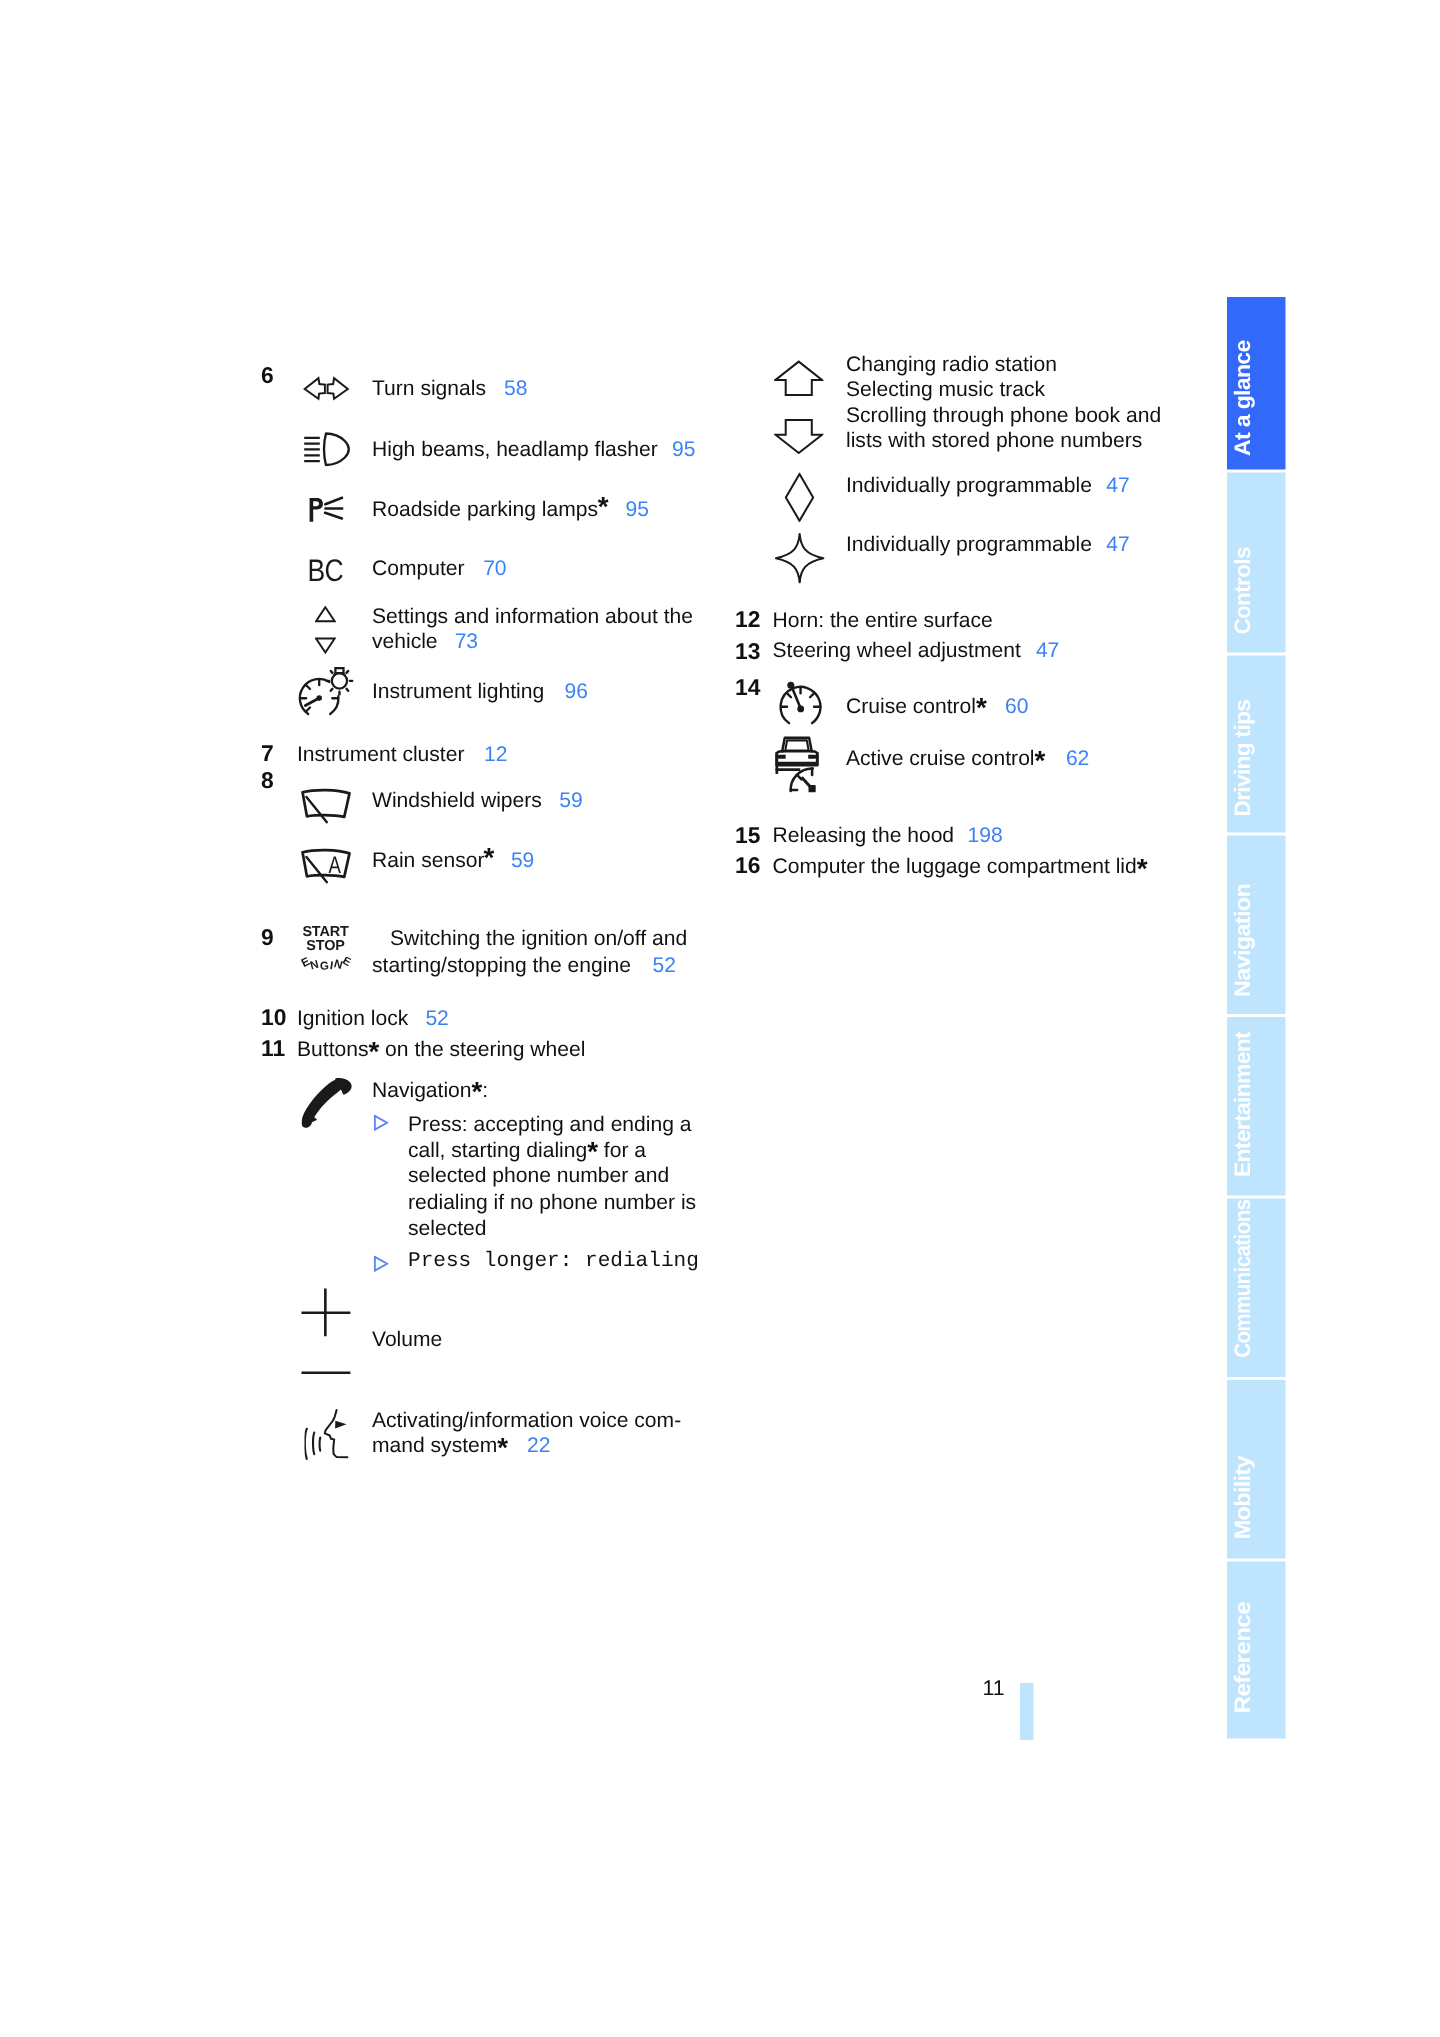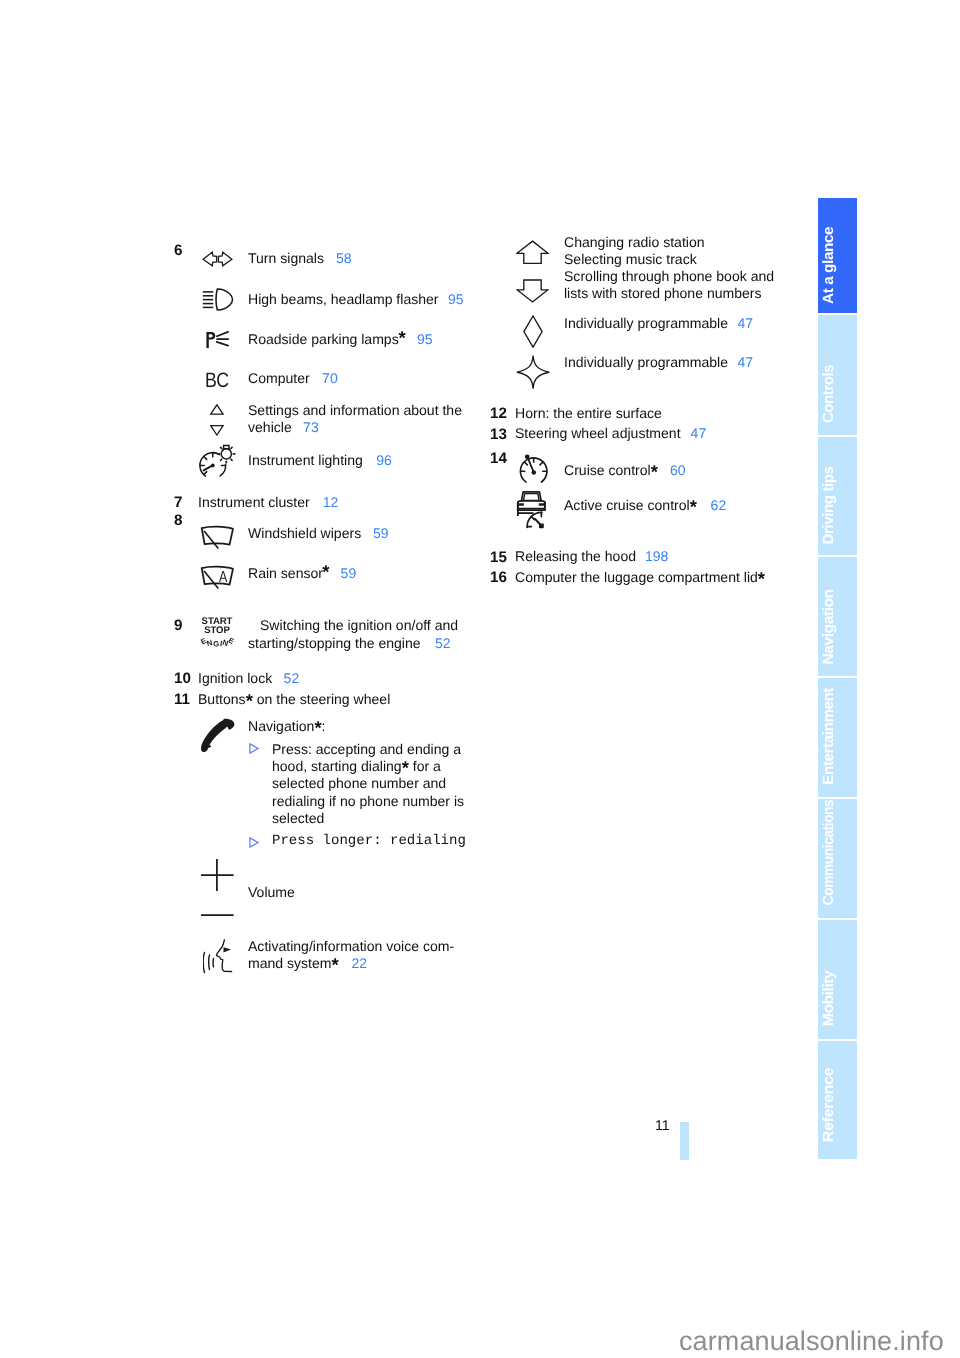--- a/index.html
+++ b/index.html
@@ -100,21 +100,21 @@
     <div class="txt num" style="left:174px;top:669.00px;">10</div>
     <div class="txt" style="left:198px;top:667.70px;">Ignition lock</div>
     <div class="txt ref" style="left:283.6px;top:667.70px;">52</div>
     </div>
     <div class="row">
     <div class="txt num" style="left:174px;top:690.10px;">11</div>
     <div class="txt" style="left:198px;top:688.80px;"><span>Buttons</span><span class="star">*</span><span> on the steering wheel</span></div>
     </div>
     <div class="txt" style="left:248px;top:715.90px;"><span>Navigation</span><span class="star">*</span><span>:</span></div>
     <div class="txt" style="left:272px;top:738.60px;">Press: accepting and ending a</div>
-    <div class="txt" style="left:272px;top:755.90px;"><span>hood, starting dialing</span><span class="star">*</span><span> for a</span></div>
+    <div class="txt" style="left:272px;top:755.90px;"><span>call, starting dialing</span><span class="star">*</span><span> for a</span></div>
     <div class="txt" style="left:272px;top:773.20px;">selected phone number and</div>
     <div class="txt" style="left:272px;top:790.50px;">redialing if no phone number is</div>
     <div class="txt" style="left:272px;top:807.80px;">selected</div>
     <div class="txt" style="left:272px;top:831.20px;font-family:Liberation Mono, monospace;">Press longer: redialing</div>
     <div class="txt" style="left:248px;top:881.70px;">Volume</div>
     <div class="row">
     <div class="txt" style="left:248px;top:936.20px;">Activating/information voice com-</div>
     <div class="txt" style="left:248px;top:953.20px;"><span>mand system</span><span class="star">*</span></div>
     <div class="txt ref" style="left:351.4px;top:953.20px;">22</div>
     </div>
@@ -387,15 +387,14 @@
     <div class="tab" style="top:722px;height:119px;">
         <span class="lbl" style="transform:rotate(180deg) scaleY(1.0486);bottom:13.80px;">Mobility</span>
       </div>
     <div class="tab" style="top:843px;height:118px;">
         <span class="lbl" style="transform:rotate(180deg) scaleY(1.0891);bottom:19.60px;">Reference</span>
       </div>
   </div>
 
   <div class="pagenum">11</div>
   <div class="pagemark"></div>
-  <div class="watermark">carmanualsonline.info</div>
 
 </div>
 
 </body></html>

